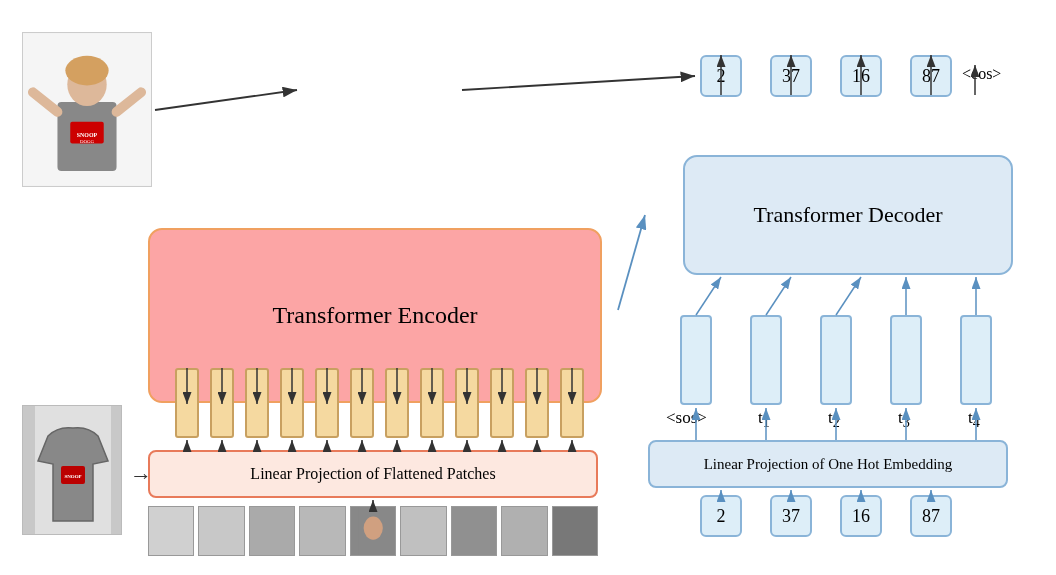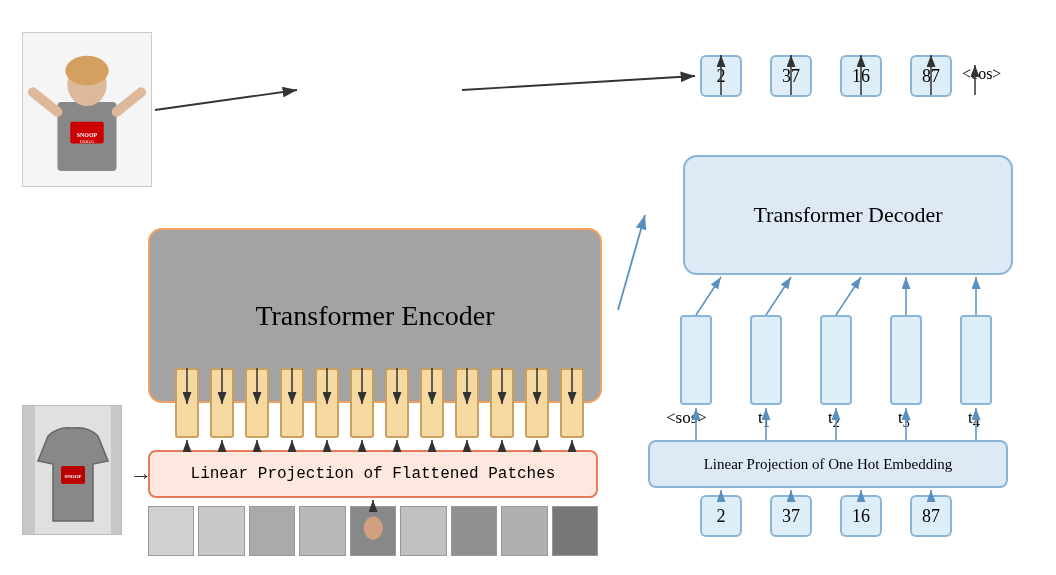--- a/index.html
+++ b/index.html
@@ -29,23 +29,23 @@
       font-size: 22px;
     }
 
     
     .encoder-box {
       position: absolute;
       left: 148px; top: 228px;
       width: 454px; height: 175px;
       border: 2px solid #f0a060;
       border-radius: 14px;
-      background: #a3a3a3;
-      display: flex; align-items: center; justify-content: center;
-      font-size: 28px;
+      background: #fca5a5;
+      display: flex; align-items: center; justify-content: center;
+      font-size: 24px;
     }
 
     
     .decoder-box {
       position: absolute;
       left: 648px; top: 155px;
       width: 330px; height: 120px;
       border: 2px solid #8ab4d8;
       border-radius: 14px;
       background: #ddeaf5;
@@ -58,21 +58,20 @@
     .lp-patches-box {
       position: absolute;
       left: 148px; top: 450px;
       width: 450px; height: 48px;
       border: 2px solid #e87a5a;
       border-radius: 8px;
       background: #fde8e0;
       display: flex; align-items: center; justify-content: center;
       font-size: 16px;
       text-align: center;
-      font-family: Liberation Mono, monospace;
     }
 
     
     .lp-onehot-box {
       position: absolute;
       left: 648px; top: 440px;
       width: 360px; height: 48px;
       border: 2px solid #8ab4d8;
       border-radius: 8px;
       background: #ddeaf5;

